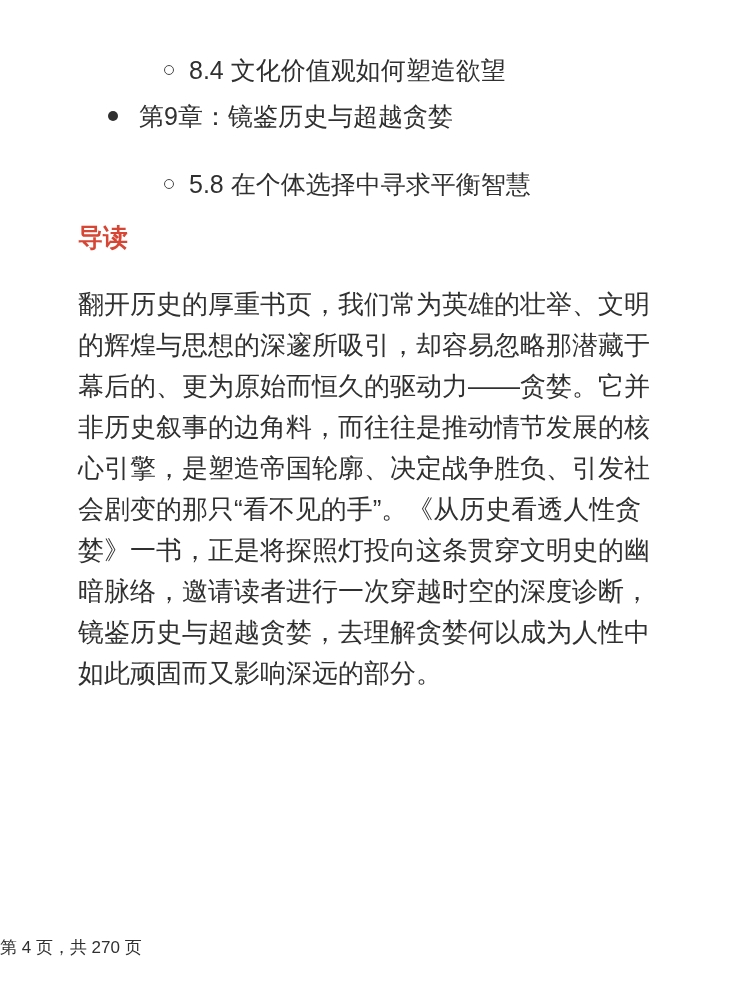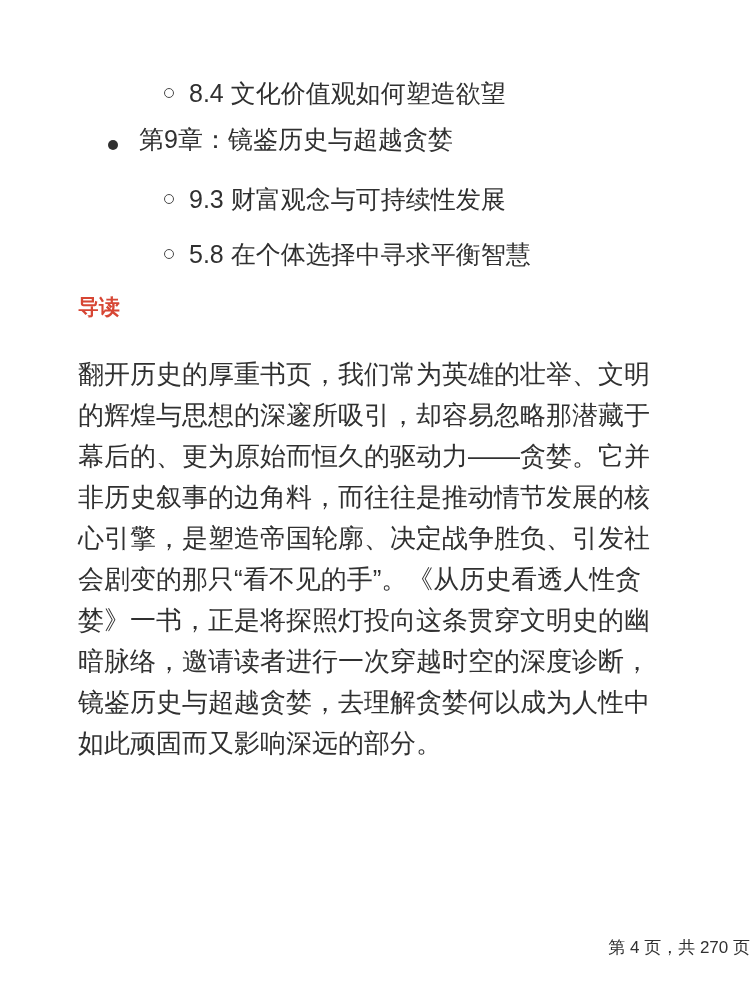--- a/index.html
+++ b/index.html
@@ -20,27 +20,25 @@
   .content{
     padding:54px 86px 0 78px;
   }
   
   .toc-row{
     display:flex;
     align-items:flex-start;
     font-size:25px;
     line-height:32px;
     margin-bottom:14px;
-    margin-top:23px;
   }
   .toc-row.chapter{
     padding-left:30px;
     margin-top:11px;
-    margin-bottom:28px;
-    align-items:center;
+    margin-bottom:36px;
   }
   .toc-row.sub{
     padding-left:86px;
   }
   .bullet{
     flex:none;
     border-radius:50%;
     margin-top:11px;
   }
   .chapter .bullet{
@@ -50,38 +48,38 @@
   }
   .sub .bullet{
     width:10px;height:10px;
     border:1.8px solid #4a4a4a;
     background:transparent;
     margin-right:15px;
   }
   
   .section-heading{
     margin:19px 0 0 0;
-    font-size:21px;
+    font-size:25px;
     line-height:36px;
     font-weight:700;
     color:var(--accent);
   }
   .intro-paragraph{
     margin:29px 0 0 0;
     font-size:26px;
     line-height:41px;
     text-align:left;
     word-break:break-word;
   }
   
   .page-footer{
     position:absolute;
     left:0;right:0;
     bottom:42px;
-    text-align:right;
+    text-align:left;
     font-size:17px;
     line-height:20px;
     color:var(--ink);
   }
 </style>
 </head>
 <body>
 
 <div class="content">
 
@@ -92,24 +90,20 @@
       <span>8.4 文化价值观如何塑造欲望</span>
     </div>
 
     <div class="toc-row chapter">
       <span class="bullet"></span>
       <span>第9章：镜鉴历史与超越贪婪</span>
     </div>
 
 
 
-    <div class="toc-row sub">
-      <span class="bullet"></span>
-      <span>9.3 财富观念与可持续性发展</span>
-    </div>
 
     <div class="toc-row sub">
       <span class="bullet"></span>
       <span>5.8 在个体选择中寻求平衡智慧</span>
     </div>
 
   </div>
 
   <h2 class="section-heading">导读</h2>
 

